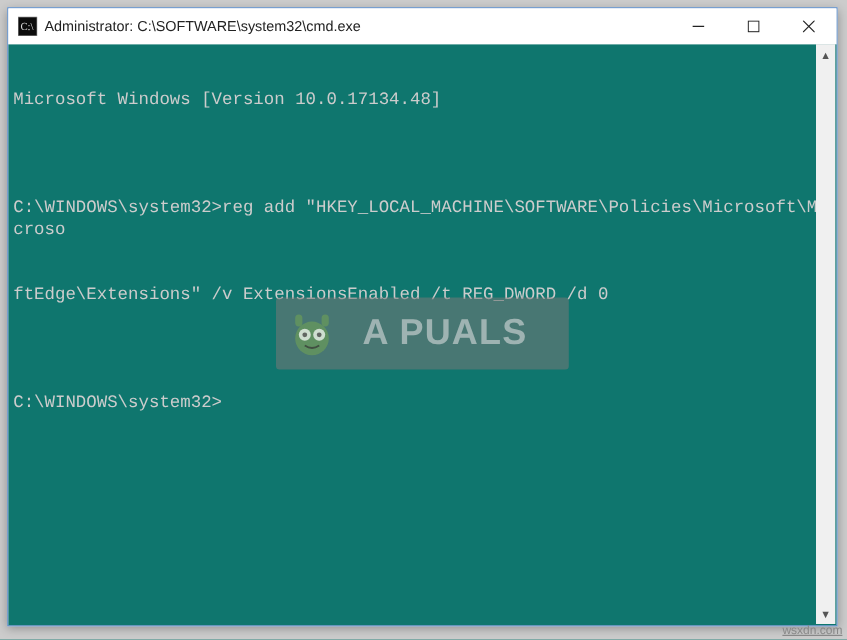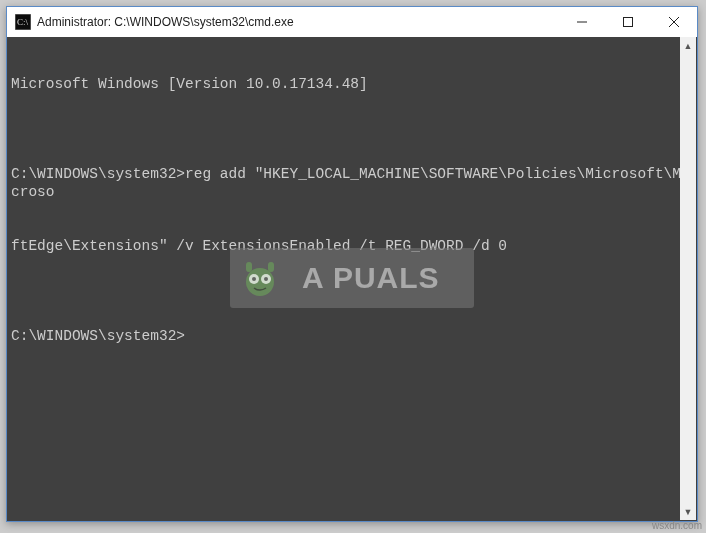--- a/index.html
+++ b/index.html
@@ -55,21 +55,21 @@
       height: 30px;
       display: flex;
       align-items: center;
       justify-content: center;
       color: #222;
       cursor: pointer;
     }
     .win-btn.close { color: #222; }
     .console {
       flex: 1;
-      background: #404040;
+      background: #0f766e;
       color: #ccc;
       font-family: Consolas, "Courier New", monospace;
       font-size: 14.5px;
       line-height: 18px;
       padding: 2px 4px;
       white-space: pre-wrap;
       word-break: break-all;
       overflow: hidden;
       position: relative;
     }
@@ -124,34 +124,35 @@
       letter-spacing: 1px;
       color: rgba(230,230,230,0.55);
     }
     .attribution {
       position: absolute;
       right: 4px;
       bottom: 2px;
       font-size: 10px;
       color: #888;
       font-family: Arial, sans-serif;
+      text-decoration: underline;
     }
   </style>
 </head>
 <body>
 
 <div class="window">
   <div class="titlebar">
     <span class="app-icon">
       <svg width="16" height="16" viewBox="0 0 16 16">
         <rect x="0" y="0" width="16" height="16" fill="#0c0c0c" stroke="#888" stroke-width="1"></rect>
         <text x="2" y="11" font-size="9" fill="#ddd" font-family="Consolas">C:\</text>
       </svg>
     </span>
-    <span class="title-text">Administrator: C:\WINDOWS\system32\cmd.exe</span>
+    <span class="title-text">Administrator: C:\SOFTWARE\system32\cmd.exe</span>
     <div class="win-controls">
       <div class="win-btn">
         <svg width="10" height="10" viewBox="0 0 10 10">
             <line x1="0" y1="5" x2="10" y2="5" stroke="#222" stroke-width="1"></line>
           </svg>
       </div>
       <div class="win-btn">
         <svg width="10" height="10" viewBox="0 0 10 10">
             <rect x="0.5" y="0.5" width="9" height="9" fill="none" stroke="#222" stroke-width="1"></rect>
           </svg>

